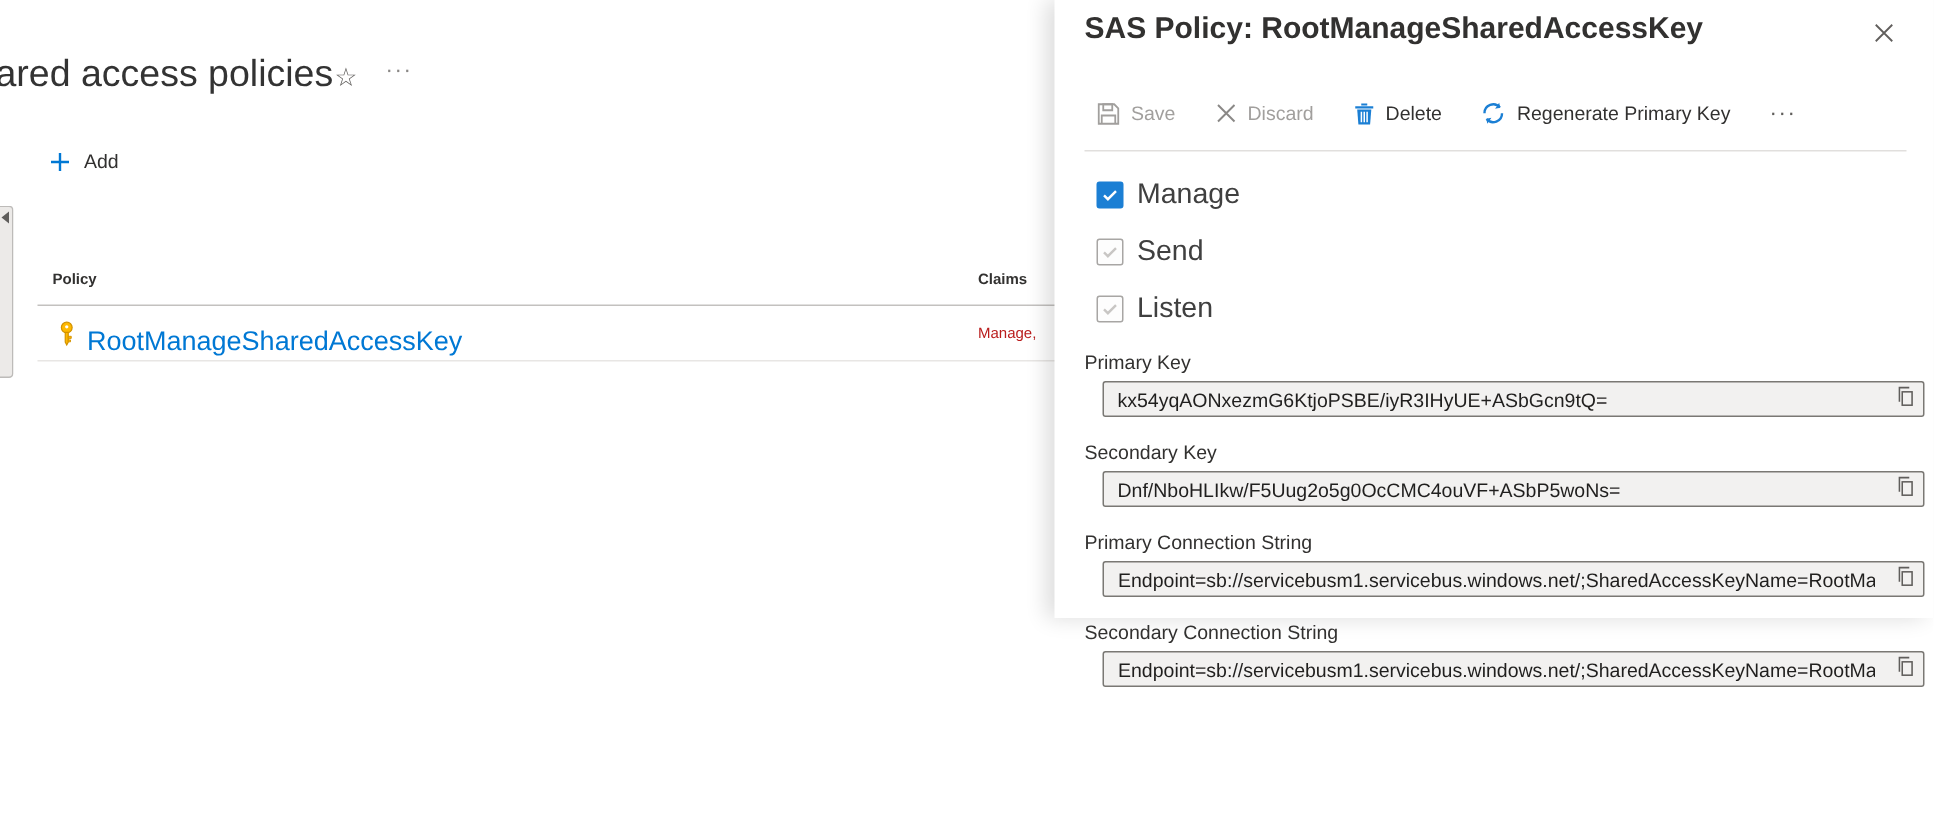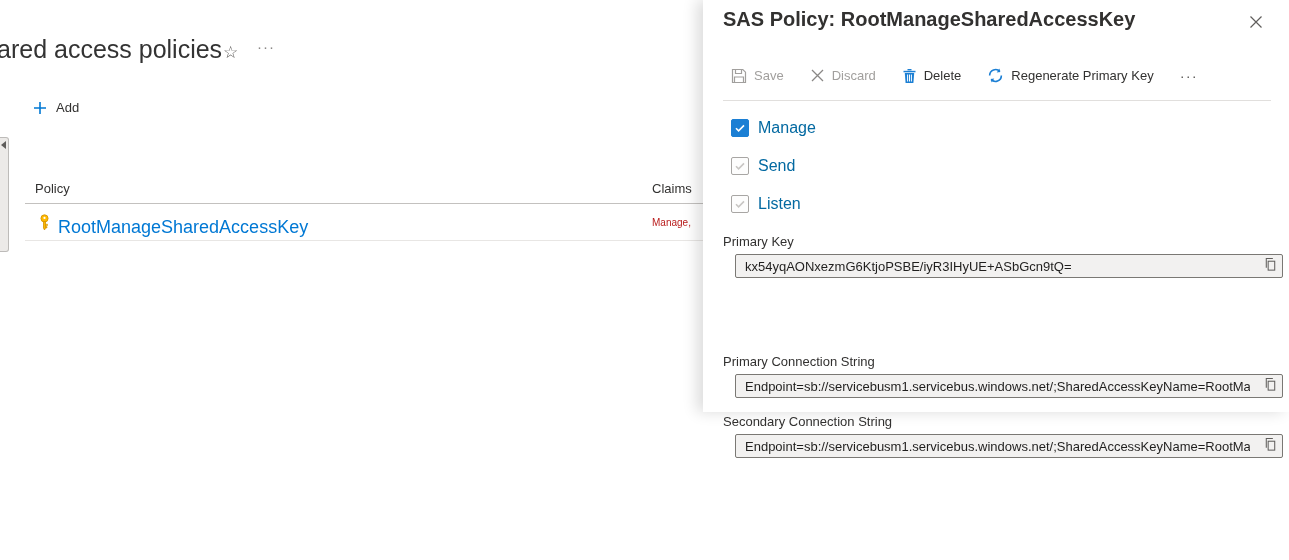--- a/index.html
+++ b/index.html
@@ -19,21 +19,21 @@
     border-top:4px solid transparent; border-bottom:4px solid transparent; border-right:5px solid #5f5d5b; }
 
   .add-btn { position:absolute; left:33px; top:100px; display:flex; align-items:center; gap:9px;
     background:none; border:none; font-size:13px; color:#323130; cursor:pointer; font-family:inherit; }
 
   .search-box { position:absolute; left:25px; top:138px; width:701px; height:26px;
     border:1px solid #605e5c; border-radius:2px; background:#fff; display:flex; align-items:center; padding:0 8px; gap:7px; }
   .search-box input { border:none; outline:none; flex:1; font-size:13px; color:#323130; background:transparent; font-family:inherit; }
   .search-box input::placeholder { color:#605e5c; }
 
-  .col-head { position:absolute; top:181px; font-size:13px; font-weight:400; color:#323130; }
+  .col-head { position:absolute; top:181px; font-size:10px; font-weight:700; color:#323130; }
   .col-policy { left:35px; } .col-claims { left:652px; }
   .hline { position:absolute; left:25px; width:716px; height:1px; }
   .line-head { top:203px; background:#c3c1bf; }
   .line-row  { top:240px; background:#e8e6e4; }
   .row-key-icon { position:absolute; left:37px; top:214px; }
   .row-link { position:absolute; left:58px; top:217px; font-size:18px; color:#0078d4; text-decoration:none; cursor:pointer; }
   .row-claims { position:absolute; left:652px; top:217px; font-size:10px; color:#b91c1c; white-space:nowrap; }
 
   
   .panel { position:absolute; left:703px; top:0; width:586px; height:412px; background:#fff;
@@ -45,21 +45,21 @@
   .tb-btn { display:flex; align-items:center; gap:7px; background:none; border:none; font-size:13px;
     font-family:inherit; color:#323130; cursor:pointer; white-space:nowrap; }
   .tb-btn.disabled { color:#a19f9d; cursor:default; }
   .tb-more { color:#605e5c; font-size:15px; letter-spacing:1px; }
   .tb-divider { position:absolute; left:20px; top:100px; width:548px; height:1px; background:#e1dfdd; }
 
   .chk { position:absolute; left:28px; display:flex; align-items:center; gap:9px; cursor:pointer; }
   .chk .box { width:18px; height:18px; border-radius:2px; display:flex; align-items:center; justify-content:center; }
   .chk .box.on { background:#1b7fd4; border:1px solid #1b7fd4; }
   .chk.disabled .box { background:#fdfdfd; border:1px solid #a8a6a4; }
-  .chk .lbl { font-size:16px; color:#0369a1; }
+  .chk .lbl { font-size:19px; color:#404040; }
 
   .field { position:absolute; left:20px; width:548px; }
   .flabel { font-size:13px; color:#323130; margin-bottom:5px; }
   .fbox { position:relative; width:548px; height:24px;margin-left:12px; }
   .fbox input { width:100%; height:24px; border:1px solid #7a7874; border-radius:2px; background:#f2f1f0;
     font-size:13px; color:#201f1e; padding:0 32px 0 9px; font-family:inherit; }
   .copy-btn { position:absolute; right:4px; top:3px; width:18px; height:18px; background:none; border:none; cursor:pointer; padding:0; }
 </style>
 </head>
 <body>
@@ -175,20 +175,32 @@
         <input readonly="" value="kx54yqAONxezmG6KtjoPSBE/iyR3IHyUE+ASbGcn9tQ=" style="">
         <button class="copy-btn">
           <svg width="15" height="15" viewBox="0 0 16 16">
             <rect x="5.5" y="4.5" width="7" height="9.5" fill="none" stroke="#605e5c" stroke-width="1.1"></rect>
             <path d="M3.5 11.5v-10h7" fill="none" stroke="#605e5c" stroke-width="1.1"></path>
           </svg>
         </button>
       </div>
     </div>
 
+    <div class="field" style="top:294px">
+      <div class="flabel">Secondary Key</div>
+      <div class="fbox">
+        <input readonly="" value="Dnf/NboHLIkw/F5Uug2o5g0OcCMC4ouVF+ASbP5woNs=" style="">
+        <button class="copy-btn">
+          <svg width="15" height="15" viewBox="0 0 16 16">
+            <rect x="5.5" y="4.5" width="7" height="9.5" fill="none" stroke="#605e5c" stroke-width="1.1"></rect>
+            <path d="M3.5 11.5v-10h7" fill="none" stroke="#605e5c" stroke-width="1.1"></path>
+          </svg>
+        </button>
+      </div>
+    </div>
 
     <div class="field" style="top:354px">
       <div class="flabel">Primary Connection String</div>
       <div class="fbox">
         <input readonly="" value="Endpoint=sb://servicebusm1.servicebus.windows.net/;SharedAccessKeyName=RootMa..." style="">
         <button class="copy-btn">
           <svg width="15" height="15" viewBox="0 0 16 16">
             <rect x="5.5" y="4.5" width="7" height="9.5" fill="none" stroke="#605e5c" stroke-width="1.1"></rect>
             <path d="M3.5 11.5v-10h7" fill="none" stroke="#605e5c" stroke-width="1.1"></path>
           </svg>

